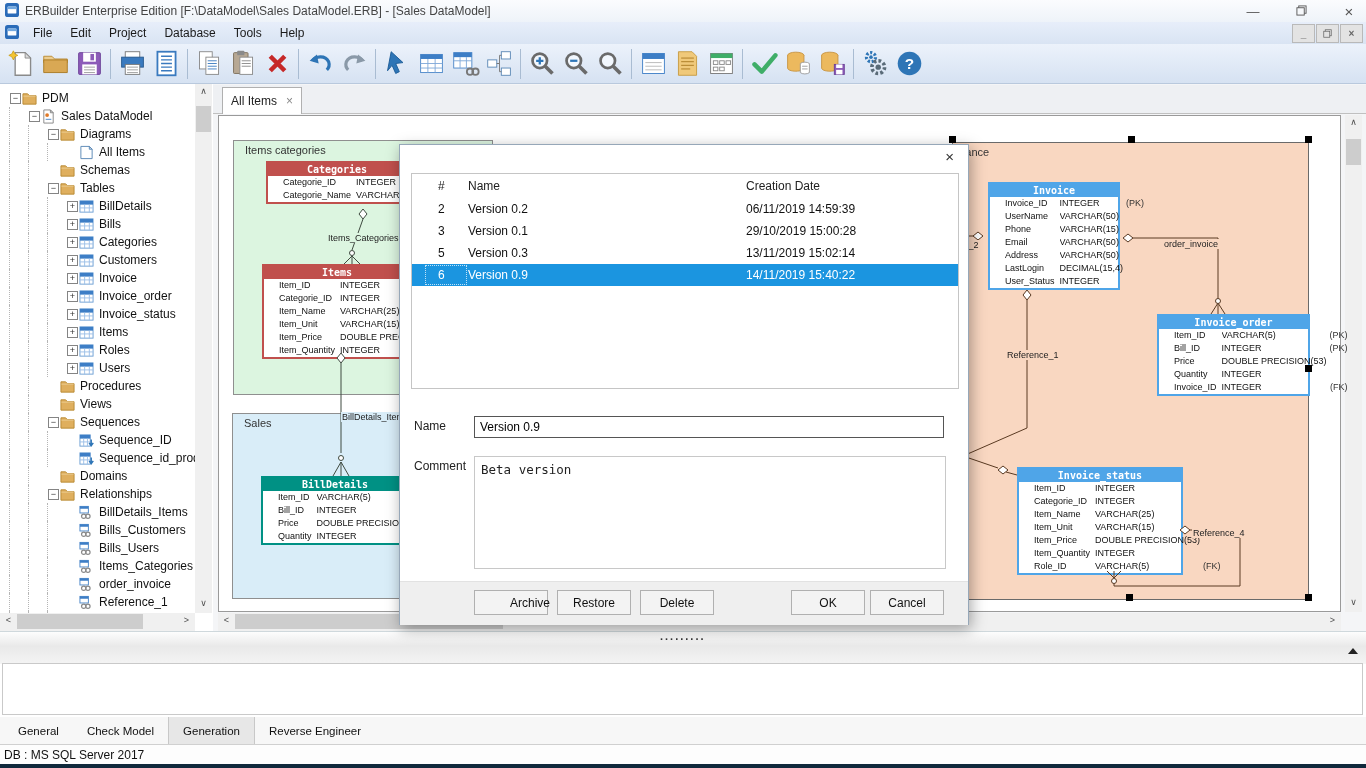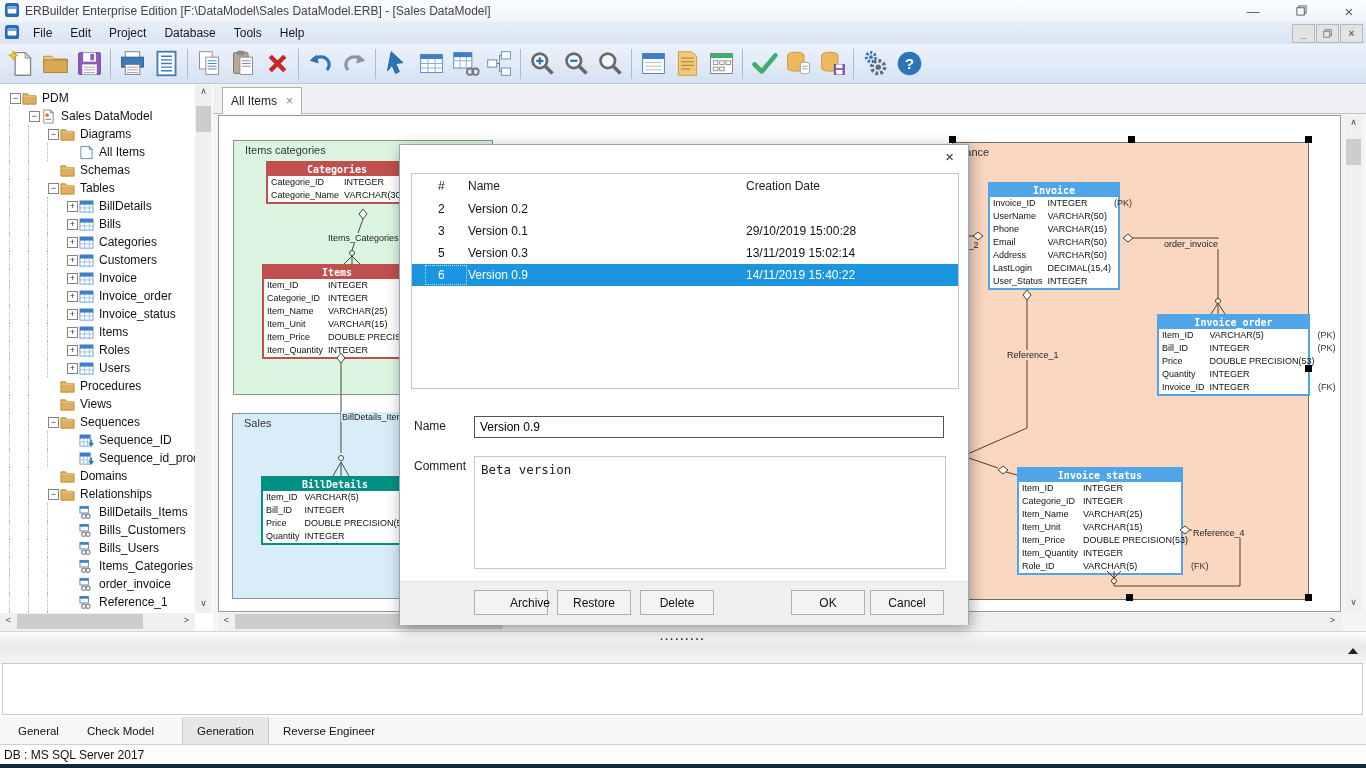--- a/index.html
+++ b/index.html
@@ -50,34 +50,34 @@
   
   #diagram{position:absolute;left:0;top:0;width:1151px;height:768px;pointer-events:none;z-index:3;}
   .region{position:absolute;border:1px solid #8f8f8f;box-sizing:border-box;pointer-events:auto;}
   .region-label{position:absolute;font-size:11px;color:#333;pointer-events:auto;}
   .entity{position:absolute;background:#fff;font-size:9px;color:#111;box-sizing:border-box;pointer-events:auto;}
   .ehead{height:13px;line-height:13px;text-align:center;color:#fff;font-family:"DejaVu Sans Mono",monospace;
          font-weight:bold;font-size:10px;overflow:hidden;}
   .ebody{display:table;width:100%;border-collapse:collapse;}
   .erow{display:table-row;height:13px;}
   .cn,.ct,.ck{display:table-cell;line-height:13px;white-space:nowrap;overflow:hidden;vertical-align:middle;}
-  .cn{padding-left:3px;padding-right:5px;}
+  .cn{padding-left:15px;padding-right:5px;}
   .ct{padding-right:3px;}
   .ck{text-align:right;padding-right:2px;color:#333;}
   #connectors{position:absolute;left:0;top:0;z-index:4;pointer-events:none;}
   .clabel{position:absolute;font-size:9px;color:#222;z-index:5;pointer-events:auto;padding:0 1px;}
   .handle{position:absolute;width:7px;height:7px;background:#000;z-index:6;pointer-events:auto;}
   
   #splitter-h{position:absolute;left:0;top:631px;width:1366px;height:32px;background:linear-gradient(#fdfdfd,#e9e9e9 45%,#f4f4f4);border-top:1px solid #cfd8dc;}
   #splitter-dots{position:absolute;left:660px;top:-2px;font-size:11px;font-weight:bold;letter-spacing:2px;color:#333;}
   #splitter-arrow{position:absolute;right:8px;top:16px;width:0;height:0;border-left:5px solid transparent;border-right:5px solid transparent;border-bottom:6px solid #222;}
   #output-panel{position:absolute;left:2px;top:663px;width:1361px;height:52px;background:#fff;border:1px solid #c9c9c9;box-sizing:border-box;}
   #bottom-tabs{position:absolute;left:0;top:717px;width:1366px;height:27px;background:#f7f7f7;border-bottom:1px solid #d8d8d8;display:flex;align-items:stretch;padding-left:4px;}
   .btab{padding:0 14px;display:flex;align-items:center;font-size:11.5px;color:#111;}
-  .btab.active{background:#e7e7e7;border-left:1px solid #c8c8c8;border-right:1px solid #c8c8c8;margin-left:14px;}
+  .btab.active{background:#e7e7e7;border-left:1px solid #c8c8c8;border-right:1px solid #c8c8c8;}
   #statusbar{position:absolute;left:0;top:744px;width:1366px;height:20px;background:#fdfdfd;border-top:1px solid #d0d0d0;
              display:flex;align-items:center;padding-left:4px;box-sizing:border-box;font-size:12px;color:#111;}
   #bottom-strip{position:absolute;left:0;top:764px;width:1366px;height:4px;background:#10293c;}
   
   #dialog{position:absolute;left:399px;top:144px;width:568px;height:479px;background:#fff;border:1px solid #96a7b8;
           box-shadow:2px 4px 14px rgba(0,0,0,.35);z-index:20;}
   #dlg-title{position:absolute;left:0;top:0;width:100%;height:26px;display:flex;align-items:center;padding-left:12px;
              box-sizing:border-box;font-size:12.5px;color:#111;}
   #dlg-close{position:absolute;right:10px;top:3px;font-size:15px;color:#333;padding:0 4px;}
   #ver-list{position:absolute;left:11px;top:28px;width:546px;height:214px;border:1px solid #c5c5c5;overflow:hidden;}
@@ -1072,20 +1072,21 @@
     <div id="dlg-close">×</div>
     <div id="ver-list">
         <div class="vrow header">
           <span class="vnum">#</span>
           <span>Name</span>
           <span>Creation Date</span>
         </div>
         <div class="vrow">
           <span class="vnum">2</span>
           <span>Version 0.2</span>
+          <span>06/11/2019 14:59:39</span>
         </div>
         <div class="vrow">
           <span class="vnum">3</span>
           <span>Version 0.1</span>
           <span>29/10/2019 15:00:28</span>
         </div>
         <div class="vrow">
           <span class="vnum">5</span>
           <span>Version 0.3</span>
           <span>13/11/2019 15:02:14</span>

